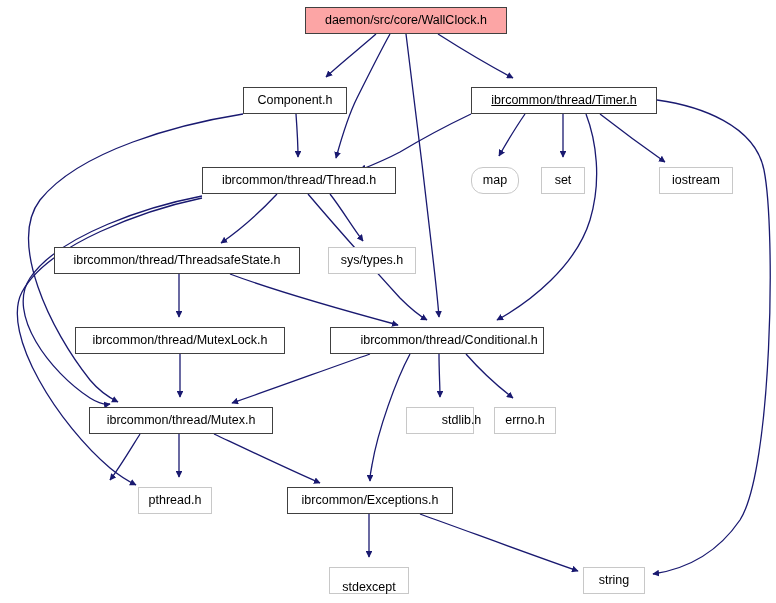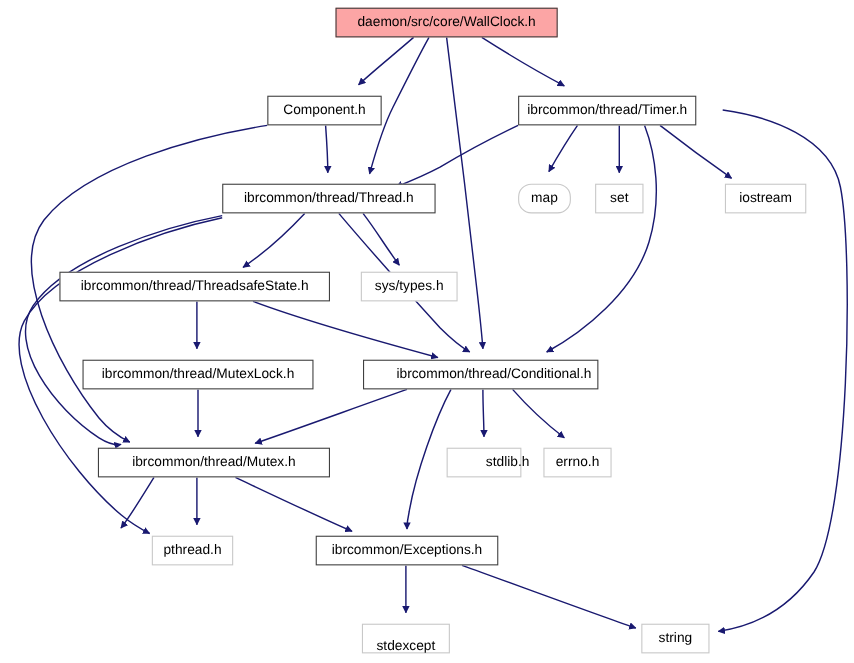--- a/index.html
+++ b/index.html
@@ -74,21 +74,21 @@
       </g>
   </svg>
 
   <div id="nodes">
       <div class="node root" style="left: 305px; top: 7px; width: 202px; height: 27px;">
         <span>daemon/src/core/WallClock.h</span>
       </div>
       <div class="node project" style="left: 243px; top: 87px; width: 104px; height: 27px;">
         <span>Component.h</span>
       </div>
-      <div class="node project" style="left: 471px; top: 87px; width: 162px; height: 27px;">
+      <div class="node project" style="left: 471px; top: 87px; width: 186px; height: 27px; text-decoration: underline;">
         <span>ibrcommon/thread/Timer.h</span>
       </div>
       <div class="node project" style="left: 202px; top: 167px; width: 194px; height: 27px;">
         <span>ibrcommon/thread/Thread.h</span>
       </div>
       <div class="node system" style="left: 471px; top: 167px; width: 48px; height: 27px; border-radius: 12px;">
         <span>map</span>
       </div>
       <div class="node system" style="left: 541px; top: 167px; width: 44px; height: 27px;">
         <span>set</span>
@@ -101,21 +101,21 @@
       </div>
       <div class="node system" style="left: 328px; top: 247px; width: 88px; height: 27px;">
         <span>sys/types.h</span>
       </div>
       <div class="node project" style="left: 75px; top: 327px; width: 210px; height: 27px;">
         <span>ibrcommon/thread/MutexLock.h</span>
       </div>
       <div class="node project" style="left: 330px; top: 327px; width: 214px; height: 27px; padding-left: 24px;">
         <span>ibrcommon/thread/Conditional.h</span>
       </div>
-      <div class="node project" style="left: 89px; top: 407px; width: 211px; height: 27px;">
+      <div class="node project" style="left: 89px; top: 407px; width: 184px; height: 27px;">
         <span>ibrcommon/thread/Mutex.h</span>
       </div>
       <div class="node system" style="left: 406px; top: 407px; width: 68px; height: 27px; padding-left: 43px;">
         <span>stdlib.h</span>
       </div>
       <div class="node system" style="left: 494px; top: 407px; width: 62px; height: 27px;">
         <span>errno.h</span>
       </div>
       <div class="node system" style="left: 138px; top: 487px; width: 74px; height: 27px;">
         <span>pthread.h</span>

